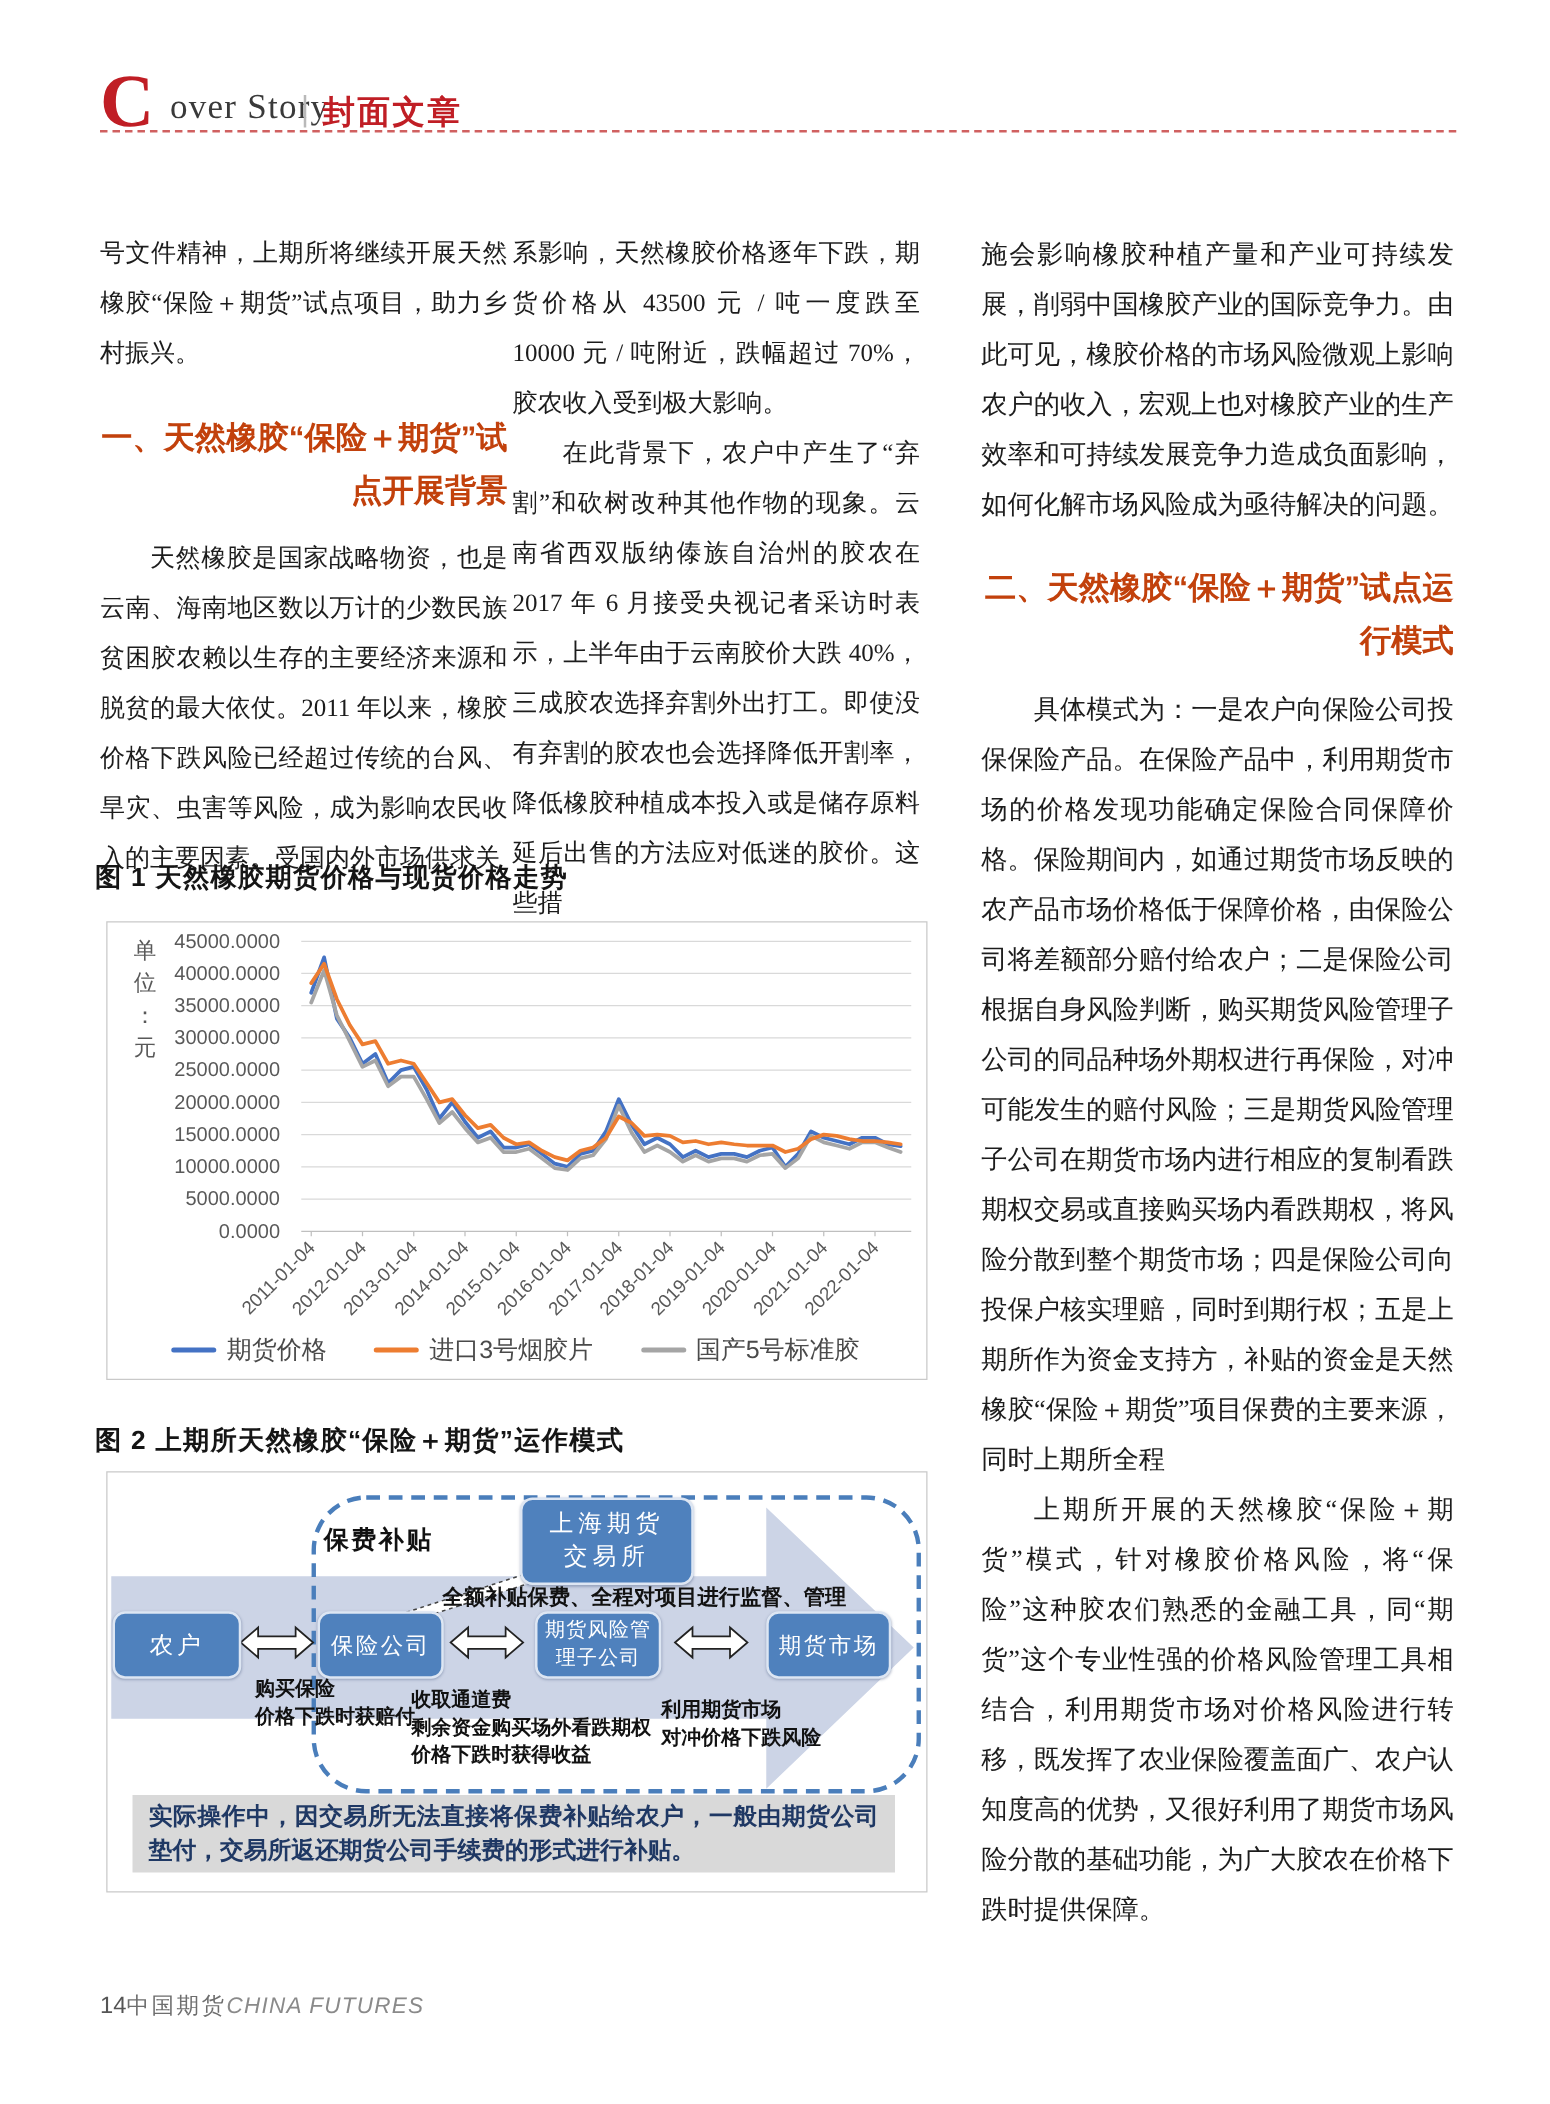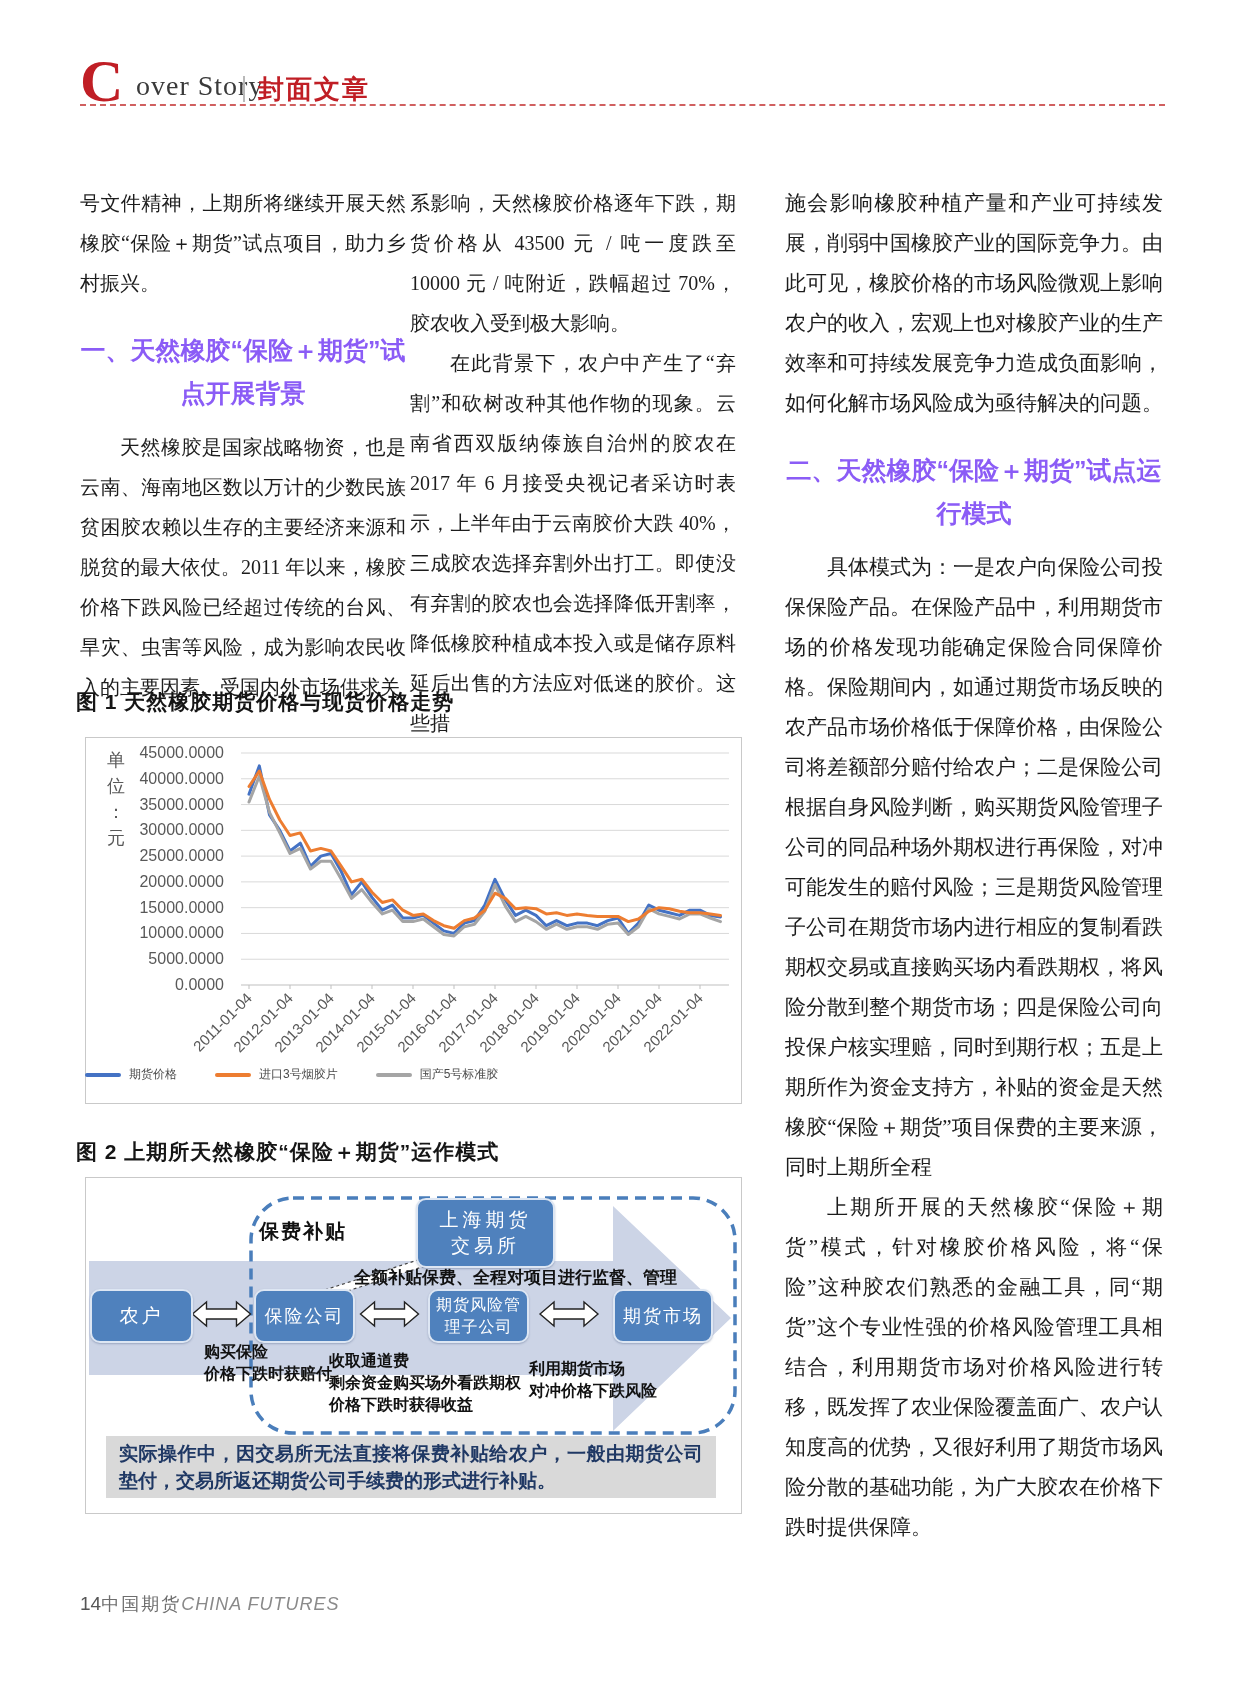--- a/index.html
+++ b/index.html
@@ -10,33 +10,33 @@
          font-family:"Liberation Serif",serif;color:#c01e25;}
   .hdr-en{position:absolute;left:136px;top:70px;font-size:28px;color:#3a3a3a;letter-spacing:1px;}
   .hdr-div{position:absolute;left:243px;top:76px;width:2px;height:26px;background:#b9b9b9;}
   .hdr-zh{position:absolute;left:258px;top:72px;font-size:26px;font-weight:bold;color:#c01e25;
           font-family:"Liberation Sans","DejaVu Sans",sans-serif;letter-spacing:2px;}
   .hdr-rule{position:absolute;left:80px;top:104px;width:1085px;border-top:2px dashed #d06060;}
   
   .col{position:absolute;top:183px;text-align:justify;}
   .col p{margin:0;font-size:20px;line-height:40px;}
   .col p.ind{text-indent:2em;}
-  .col h2{margin:26px 0 12px 0;font-size:25px;line-height:43px;font-weight:bold;color:#8b5cf6;
-          font-family:"Liberation Sans","DejaVu Sans",sans-serif;text-align:center;}
+  .col h2{margin:26px 0 12px 0;font-size:25px;line-height:43px;font-weight:bold;color:#c2410c;
+          font-family:"Liberation Sans","DejaVu Sans",sans-serif;text-align:right;}
   #col1{left:80px;width:326px;}
   #col2{left:410px;width:326px;}
   #col3{left:785px;width:378px;}
   #col3 p{font-size:21px;}
   
   .figcap{position:absolute;left:76px;font-size:21px;font-weight:600;color:#151515;
           font-family:"Liberation Sans","DejaVu Sans",sans-serif;letter-spacing:1px;}
   
   .fig1box{position:absolute;left:85px;top:737px;width:655px;height:365px;border:1px solid #c9c9c9;background:#fff;}
-  .legend{position:absolute;left:85px;top:1066px;width:655px;display:flex;justify-content:flex-start;gap:38px;
-          font-family:"Liberation Sans","DejaVu Sans",sans-serif;font-size:12px;color:#4a4a4a;}
+  .legend{position:absolute;left:85px;top:1066px;width:655px;display:flex;justify-content:center;gap:38px;
+          font-family:"Liberation Sans","DejaVu Sans",sans-serif;font-size:20px;color:#4a4a4a;}
   .legend .li{display:flex;align-items:center;gap:8px;}
   .legend .sw{width:36px;height:4px;border-radius:2px;}
   
   .fig2box{position:absolute;left:85px;top:1177px;width:655px;height:335px;border:1px solid #c9c9c9;background:#fff;}
   .f2abs{position:absolute;}
   .node{position:absolute;background:#4f81bd;border:2px solid #dde6f3;border-radius:10px;color:#fff;
         display:flex;flex-direction:column;align-items:center;justify-content:center;
         font-family:Liberation Sans, sans-serif;letter-spacing:3px;box-shadow:0 1px 2px rgba(60,80,120,.35);}
   .node .l1,.node .l2{line-height:1.35;}
   .sublab{position:absolute;font-family:"Liberation Sans","DejaVu Sans",sans-serif;font-weight:bold;

